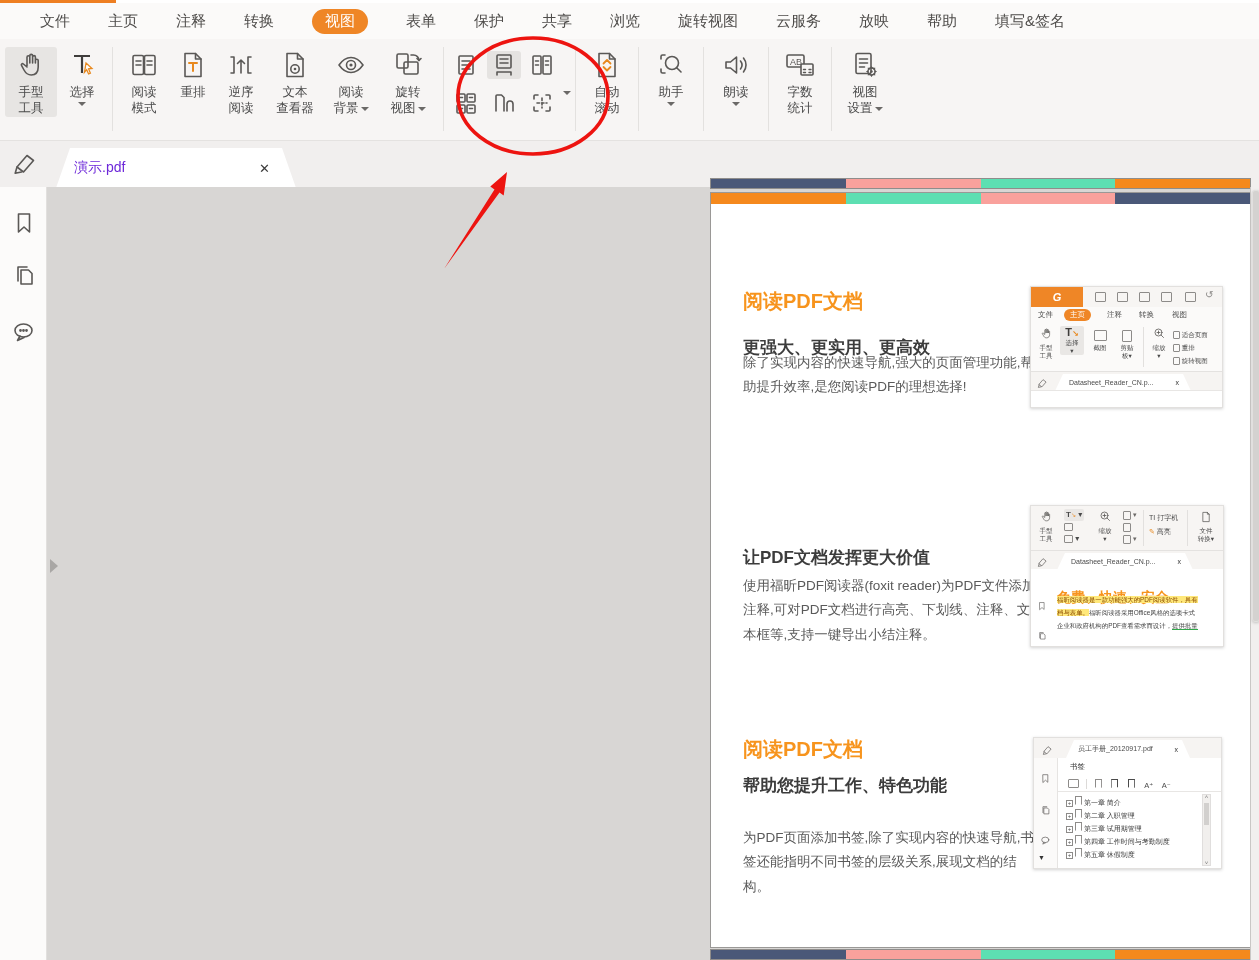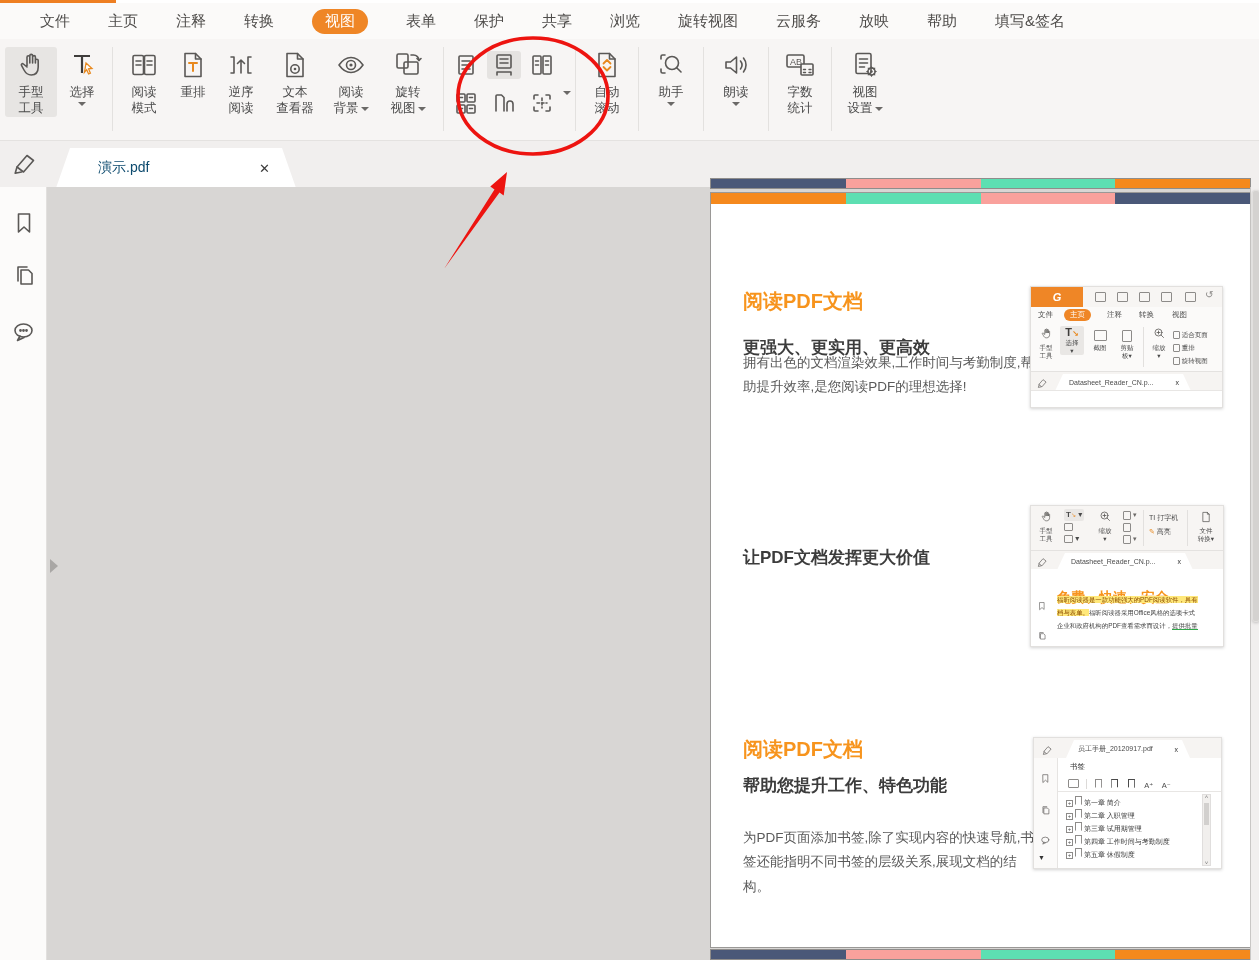--- a/index.html
+++ b/index.html
@@ -26,21 +26,21 @@
   svg.tbi{stroke:#5a5856;fill:none;stroke-width:1.6;stroke-linecap:round;stroke-linejoin:round;}
   
   .layout-grid{display:grid;grid-template-columns:repeat(3,34px);grid-auto-rows:28px;gap:10px 4px;padding-top:4px;position:relative;}
   .lay-btn{display:flex;align-items:center;justify-content:center;border-radius:3px;}
   .lay-btn.sel{background:#e5e3e1;}
   .lay-caret{position:absolute;right:-12px;top:44px;}
   
   .tabbar{position:absolute;left:0;top:140px;width:100%;height:47px;background:#f1efee;border-top:1px solid #e4e2e0;box-sizing:border-box;}
   .tab{position:absolute;left:56px;top:7px;width:240px;height:40px;background:#fff;
        clip-path:polygon(14px 0,226px 0,240px 40px,0 40px);display:flex;align-items:center;}
-  .tab-title{font-size:14px;color:#0c4a6e;margin-left:42px;flex:1;}
+  .tab-title{font-size:14px;color:#6d28d9;margin-left:18px;flex:1;}
   .tab-close{font-size:13px;color:#3a3a3a;margin-right:26px;cursor:default;}
   .pencil-btn{position:absolute;left:12px;top:10px;}
   
   .main{position:absolute;left:0;top:187px;width:100%;height:773px;background:#d8d6d4;}
   .sidebar{position:absolute;left:0;top:0;width:47px;height:100%;background:#fcfbfa;border-right:1px solid #e2e0de;box-sizing:border-box;}
   .side-ic{position:absolute;left:11px;}
   .expand-handle{position:absolute;left:50px;top:372px;width:0;height:0;
                  border-top:7px solid transparent;border-bottom:7px solid transparent;border-left:8px solid #a9a7a5;}
   .vscroll{position:absolute;right:0;top:0;width:9px;height:100%;background:#f1efee;border-left:1px solid #c9c7c5;box-sizing:border-box;}
   .vscroll .thumb{position:absolute;left:1px;top:3px;width:6px;height:430px;background:#d4d2d0;border-radius:3px;}
@@ -356,23 +356,24 @@
     <div class="page">
       <div class="page-topbar">
         <div style="background:#f5891d"></div>
           <div style="background:#5ddfb2"></div>
           <div style="background:#f9a19c"></div>
           <div style="background:#4a5878"></div>
       </div>
 
       <div class="sec-title" style="left:32px;top:95px">阅读PDF文档</div>
       <div class="sec-sub" style="left:32px;top:143px">更强大、更实用、更高效</div>
-      <div class="sec-body" style="left:32px;top:158px">拥有出色的文档渲染效果,工作时间与考勤制度,帮助提升效率,是您阅读PDF的理想选择!</div>
+      <div class="sec-body" style="left:32px;top:158px">除了实现内容的快速导航,强大的页面管理功能,帮助提升效率,是您阅读PDF的理想选择!</div>
 
       <div class="sec-sub" style="left:32px;top:353px">让PDF文档发挥更大价值</div>
+      <div class="sec-body" style="left:32px;top:381px">使用福昕PDF阅读器(foxit reader)为PDF文件添加注释,可对PDF文档进行高亮、下划线、注释、文本框等,支持一键导出小结注释。</div>
 
       <div class="sec-title" style="left:32px;top:543px">阅读PDF文档</div>
       <div class="sec-sub" style="left:32px;top:581px">帮助您提升工作、特色功能</div>
       <div class="sec-body" style="left:32px;top:633px">为PDF页面添加书签,除了实现内容的快速导航,书签还能指明不同书签的层级关系,展现文档的结构。</div>
 
       <div class="thumb" style="left:319px;top:93px;width:191px;height:120px">
         <div class="t-row" style="top:0;height:20px;background:#f7f5f3">
           <div style="position:absolute;left:0;top:0;width:52px;height:20px;background:#ef8626;color:#fff;font-weight:bold;font-style:italic;font-size:11px;text-align:center;line-height:20px">G</div>
           <span class="mi-box" style="position:absolute;left:64px;top:5px"></span>
           <span class="mi-box" style="position:absolute;left:86px;top:5px"></span>

